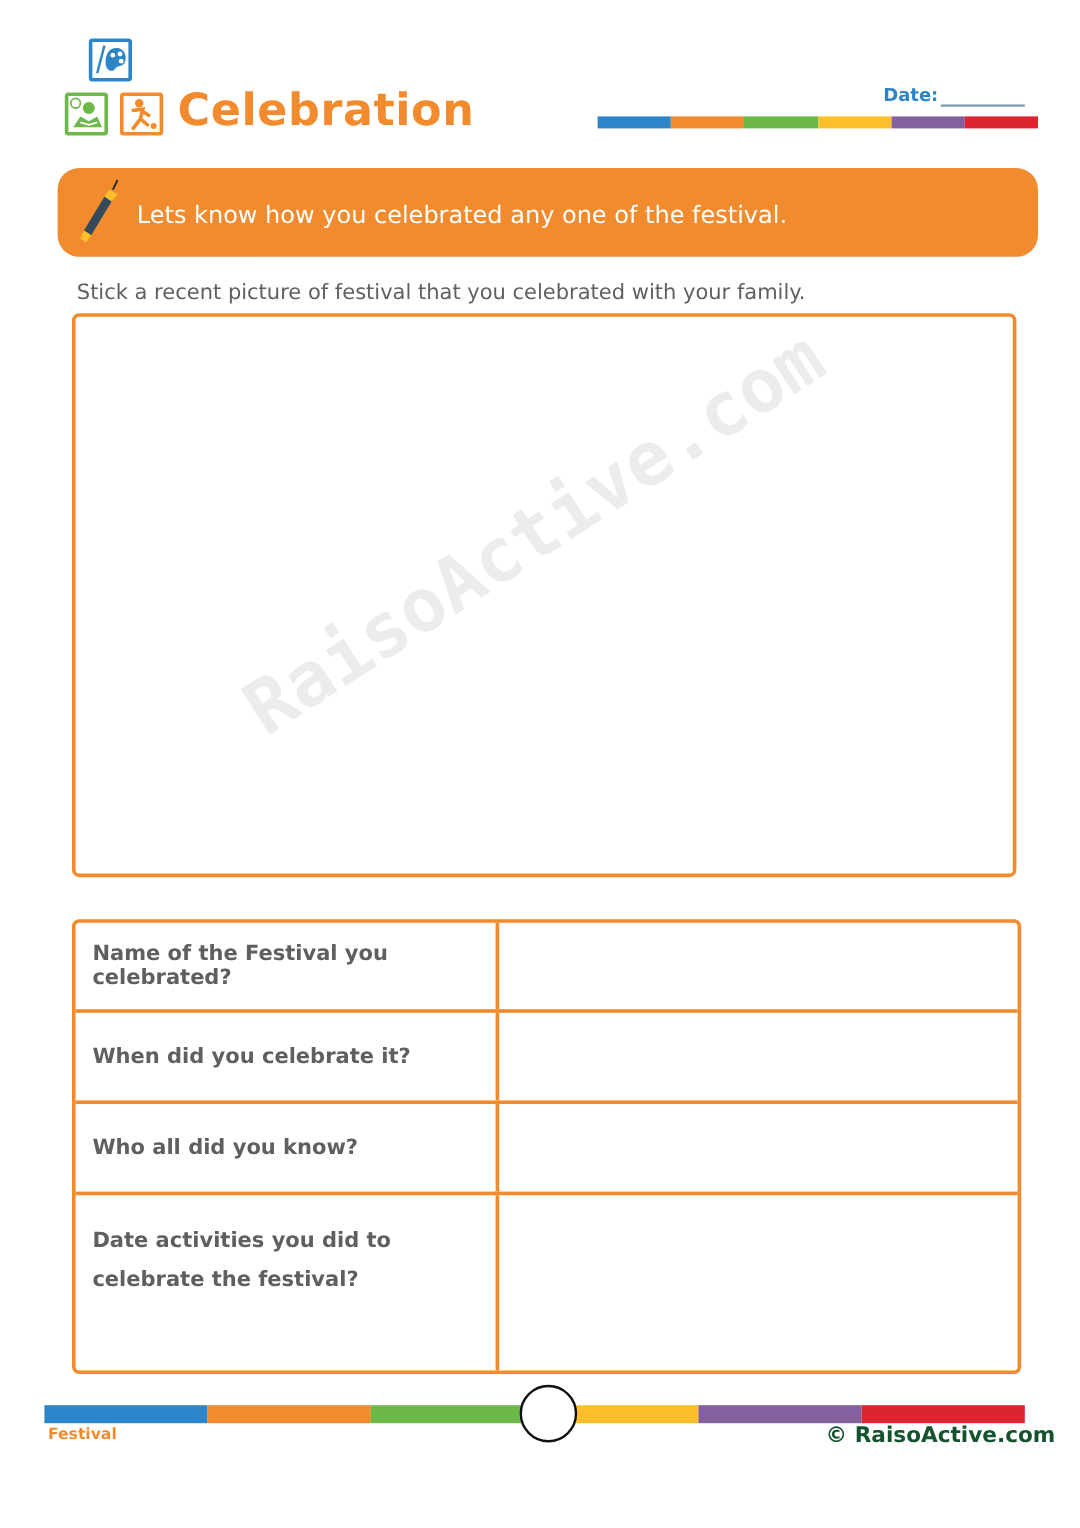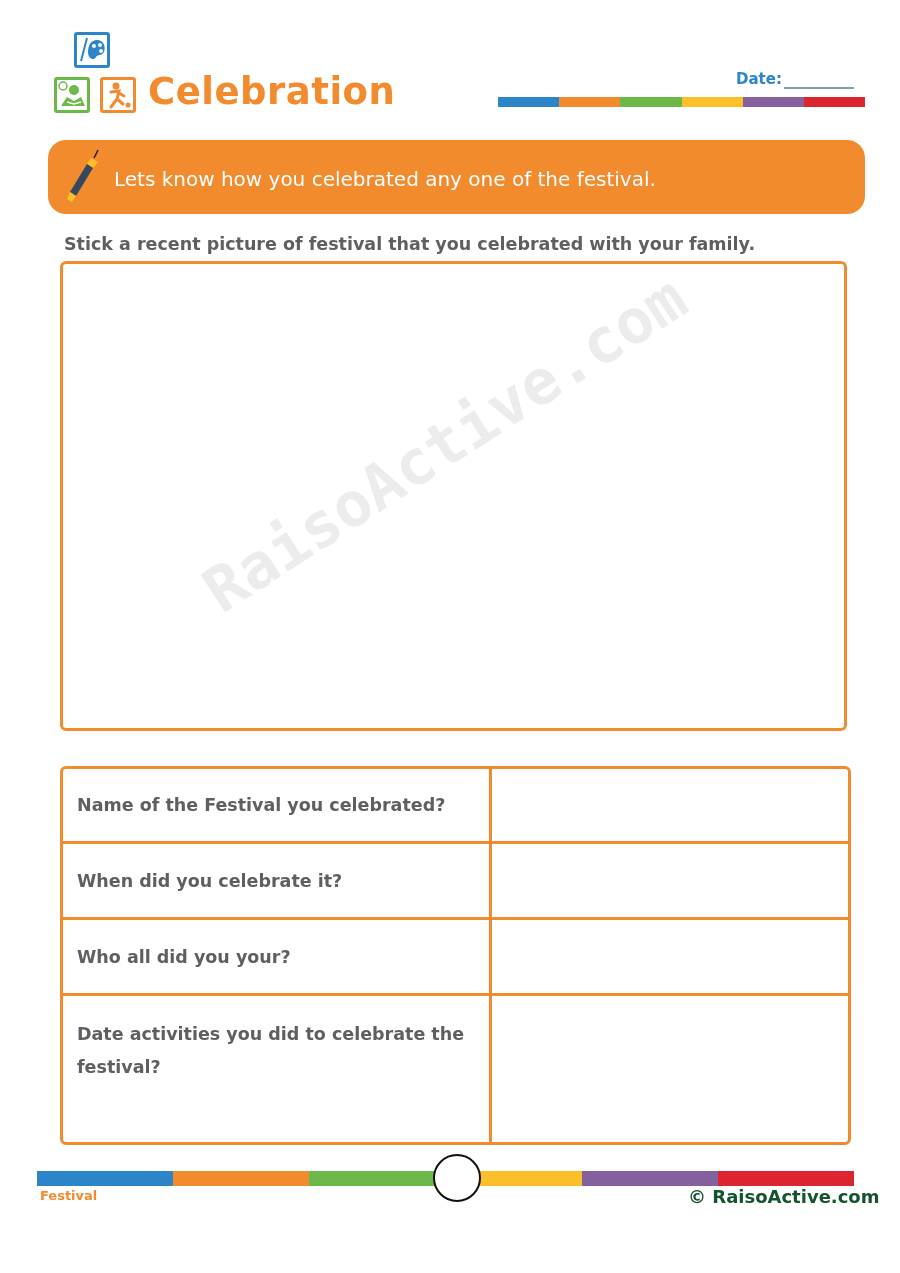--- a/index.html
+++ b/index.html
@@ -18,31 +18,31 @@
   .date-line { left: 784px; top: 87px; width: 70px; height: 2px; background: #7f9fb0; }
   .rainbow { display: flex; }
   .rainbow span { flex: 1; height: 100%; }
   .top-rainbow { left: 498px; top: 97px; width: 367px; height: 10px; }
 
   
   .banner { left: 48px; top: 140px; width: 817px; height: 74px; background: #f28b2d; border-radius: 18px; }
   .banner-text { left: 114px; top: 167px; font-size: 20px; font-weight: normal; color: #ffffff; }
   .marker { left: 64px; top: 148px; width: 40px; height: 58px; }
 
-  .instruction { left: 64px; top: 234px; font-size: 17.5px; font-weight: bold; color: #5f5f5f; }
+  .instruction { left: 64px; top: 234px; font-size: 17.5px; font-weight: normal; color: #5f5f5f; }
 
   .photo-box { left: 60px; top: 261px; width: 787px; height: 470px; border: 3px solid #f28b2d; border-radius: 6px; }
 
   .watermark { left: 210px; top: 560px; font-family: "DejaVu Sans Mono", monospace; font-size: 62px; font-weight: bold; color: #ececec; transform: rotate(-33deg); transform-origin: left center; white-space: nowrap; }
 
   
   .qtable { left: 60px; top: 766px; width: 791px; height: 379px; border: 3px solid #f28b2d; border-radius: 6px; }
   .qrow { position: absolute; left: 0; width: 100%; border-bottom: 3px solid #f28b2d; }
   .qrow.last { border-bottom: none; }
-  .qcell-q { position: absolute; left: 0; width: 429px; height: 100%; border-right: 3px solid #f28b2d; padding-left: 14px; display: flex; align-items: center; font-size: 17.5px; font-weight: bold; color: #5f5f5f; }
+  .qcell-q { position: absolute; left: 0; width: 353px; height: 100%; border-right: 3px solid #f28b2d; padding-left: 14px; display: flex; align-items: center; font-size: 17.5px; font-weight: bold; color: #5f5f5f; }
   .qcell-q.top { align-items: flex-start; padding-top: 22px; line-height: 33px; padding-right: 20px; }
   .qcell-a { position: absolute; left: 432px; right: 0; height: 100%; }
 
   
   .bottom-rainbow { left: 37px; top: 1171px; width: 817px; height: 15px; }
   .circle { left: 433px; top: 1154px; width: 48px; height: 48px; border: 2px solid #111; border-radius: 50%; background: #fff; }
   .footer-left { left: 40px; top: 1188px; font-size: 13px; font-weight: bold; color: #f28b2d; }
   .footer-right { left: 688px; top: 1186px; font-size: 18px; font-weight: bold; color: #14532d; text-align: center; }
 </style>
 </head>
@@ -102,21 +102,21 @@
 <div class="abs qtable">
   <div class="qrow" style="top:0;height:75px;">
     <div class="qcell-q">Name of the Festival you celebrated?</div>
     <div class="qcell-a"></div>
   </div>
   <div class="qrow" style="top:75px;height:76px;">
     <div class="qcell-q">When did you celebrate it?</div>
     <div class="qcell-a"></div>
   </div>
   <div class="qrow" style="top:151px;height:76px;">
-    <div class="qcell-q">Who all did you your?</div>
+    <div class="qcell-q">Who all did you know?</div>
     <div class="qcell-a"></div>
   </div>
   <div class="qrow last" style="top:227px;height:146px;">
     <div class="qcell-q top">Date activities you did to celebrate the festival?</div>
     <div class="qcell-a"></div>
   </div>
 </div>
 
 <div class="abs rainbow bottom-rainbow">
   <span style="background:#2c85c9"></span>

